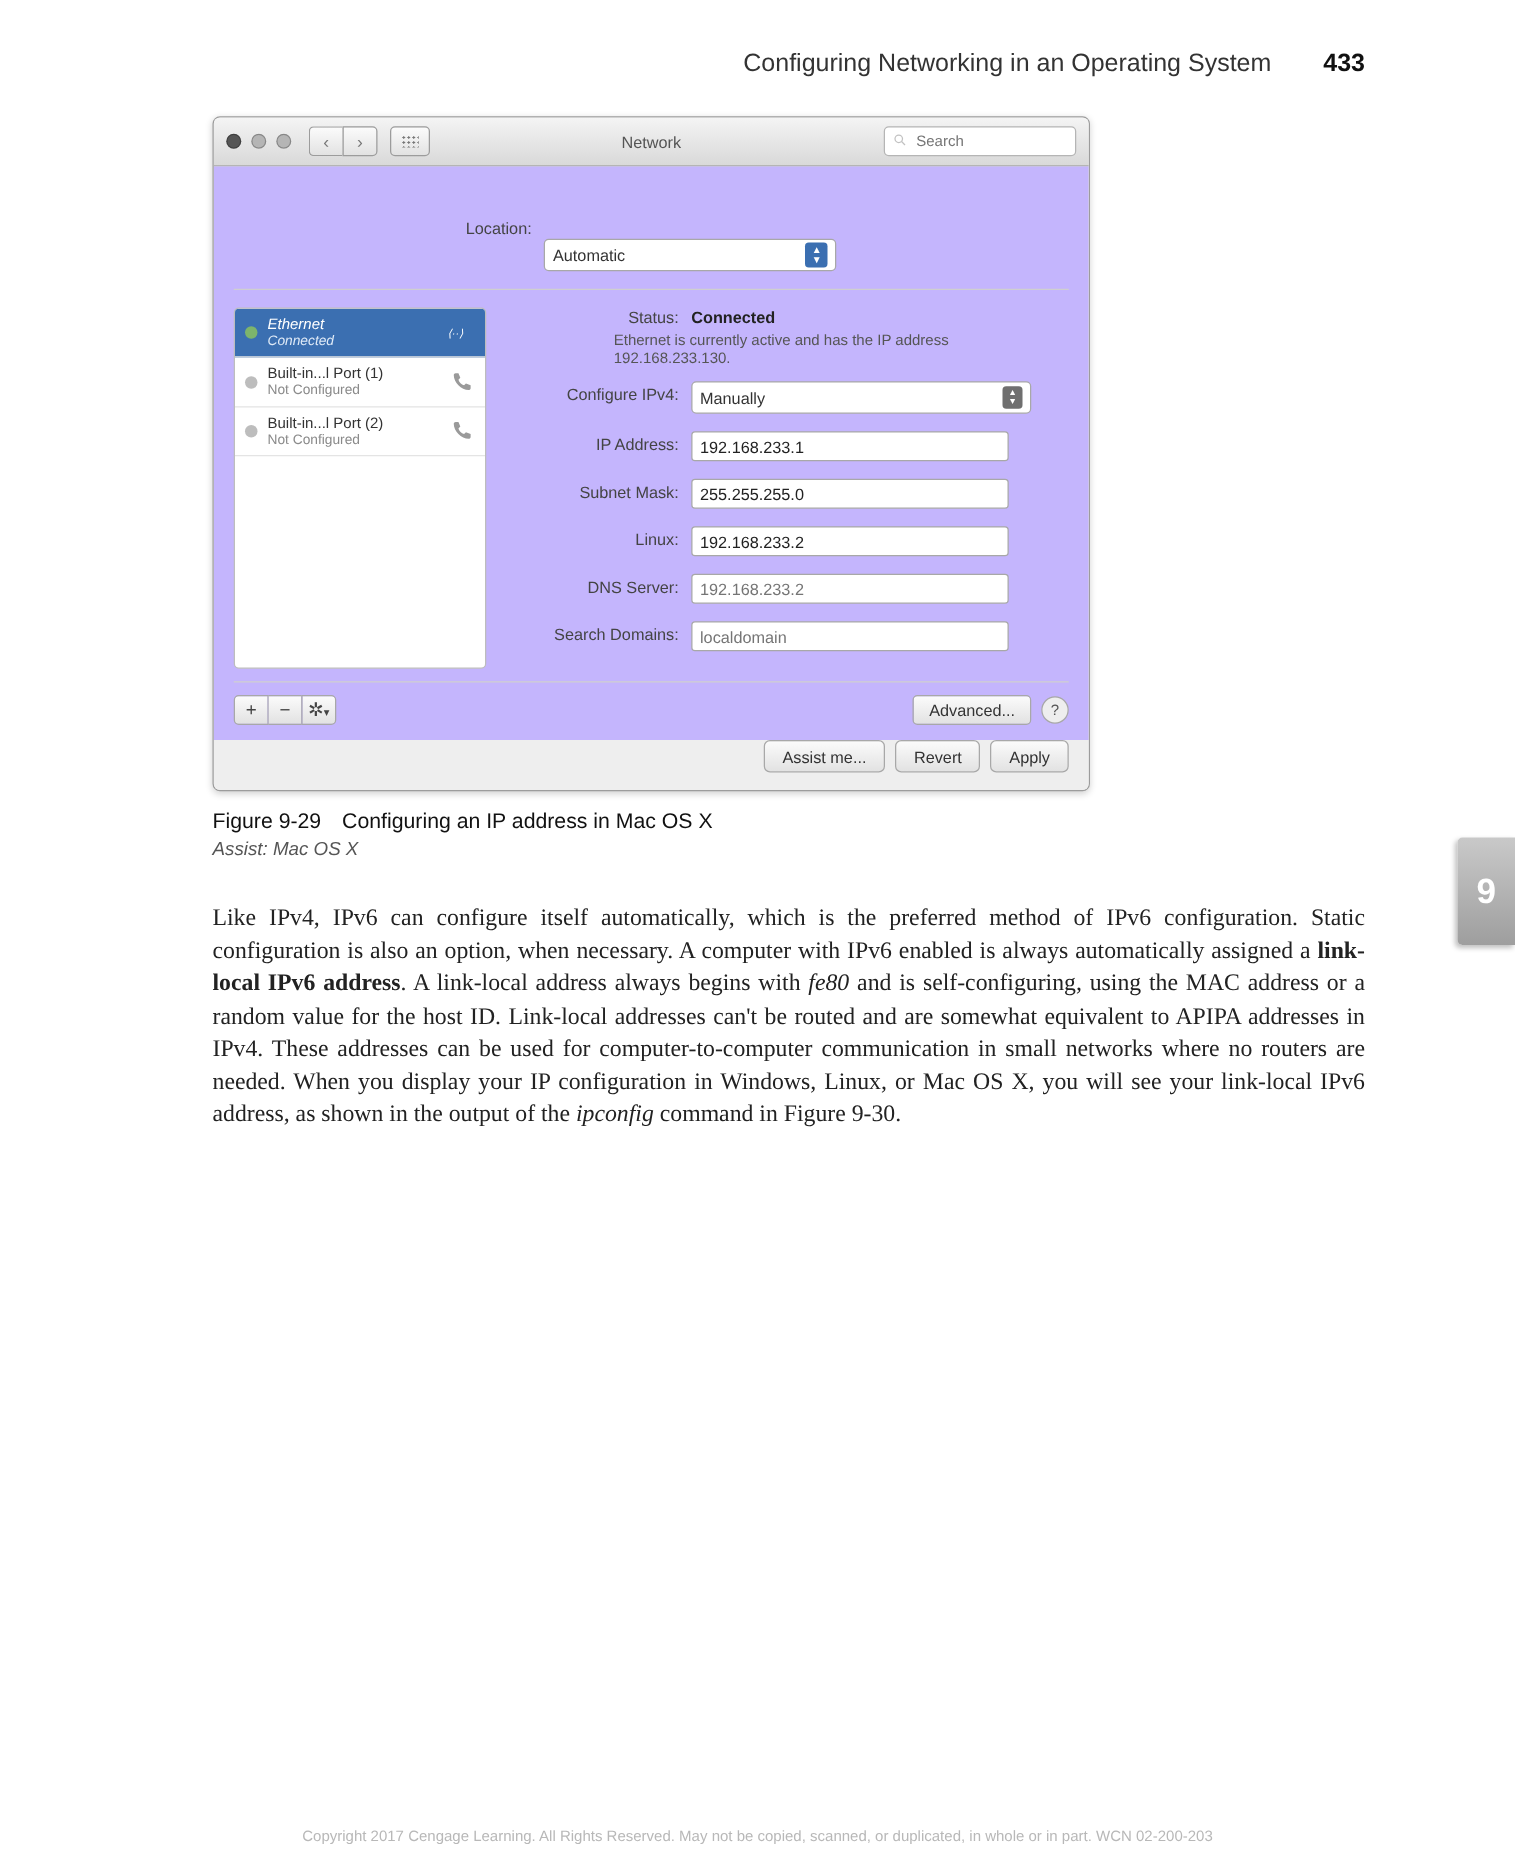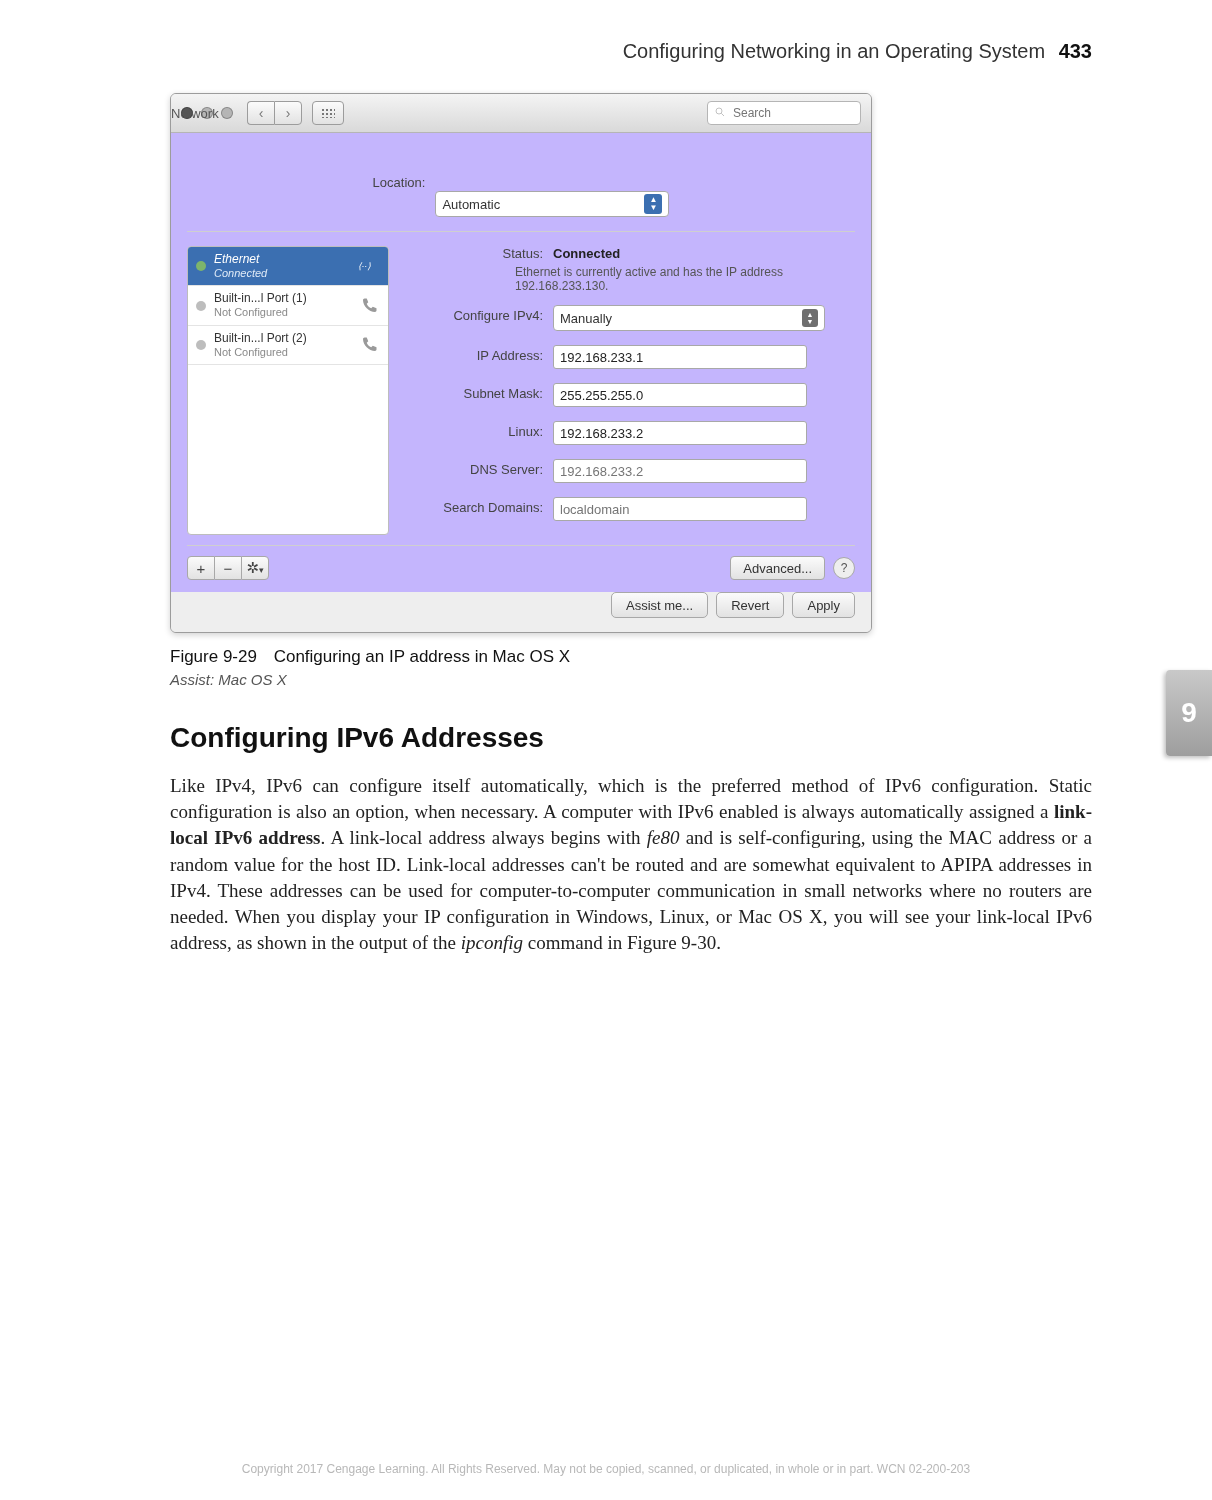--- a/index.html
+++ b/index.html
@@ -18,21 +18,21 @@
   }
   .running-head {
     text-align: right;
     font-family: "Helvetica Neue", Arial, sans-serif;
     font-size: 20px;
     color: #333;
     margin-bottom: 30px;
   }
   .running-head .pnum {
     font-weight: 700;
-    margin-left: 8px;
+    margin-left: 36px;
     color: #111;
   }
 
   
   .mac-window {
     width: 700px;
     margin: 0 0 10px 0;
     border: 1px solid #9c9c9c;
     border-radius: 6px;
     background: #eeeeee;
@@ -74,21 +74,21 @@
     width: 30px; height:22px; border:1px solid #9c9c9c; border-radius:4px;
     background: linear-gradient(#fbfbfb,#e2e2e2);
     display:flex;align-items:center;justify-content:center;
   }
   .dots-grid {
     width: 14px; height: 10px;
     background-image: radial-gradient(#777 1px, transparent 1px);
     background-size: 4px 4px;
   }
   .win-title {
-    position:absolute; left:0; right:0; 
+    position:absolute; left:0; right:0; text-align:center;
     font-size:13px; color:#555; pointer-events:none;
   }
   .search-wrap {
     margin-left:auto;
     display:flex; align-items:center;
     width: 140px; height:22px;
     border:1px solid #b5b5b5; border-radius:4px;
     background:#fff; padding:0 6px; gap:5px;
     color:#999;
   }
@@ -147,21 +147,21 @@
 
   .details { flex:1 1 auto; }
   .status-row { display:flex; margin-bottom:4px; }
   .lbl {
     width:140px; text-align:right; padding-right:10px;
     font-size:13px; color:#444;
   }
   .val { flex:1; font-size:13px; color:#222; }
   .val.bold { font-weight:600; }
   .sub-status {
-    margin-left:112px; font-size:12px; color:#555;
+    margin-left:88px; font-size:12px; color:#555;
     margin-bottom:12px; max-width:280px;
   }
   .form-row { display:flex; align-items:flex-start; margin-bottom:14px; }
   .form-row .lbl { padding-top:3px; }
   .txt-input {
     width:240px;height:22px;border:1px solid #a8a8a8;border-radius:3px;
     background:#fff; padding:0 6px; font-size:13px; color:#222;
   }
   .txt-input.placeholder { color:#b5b5b5; }
   .select-input {
@@ -421,21 +421,20 @@
     </div>
 
   </div>
 
   <div class="fig-caption">
     <span class="figlabel">Figure 9-29</span>
     <span>Configuring an IP address in Mac OS X</span>
   </div>
   <div class="fig-source">Assist: Mac OS X</div>
 
-  <h2 class="section-h2">Configuring IPv6 Addresses</h2>
   <p class="body-para">
     <span>Like IPv4, IPv6 can configure itself automatically, which is the preferred method of IPv6 configuration. Static configuration is also an option, when necessary. A computer with IPv6 enabled is always automatically assigned a </span><b>link-local IPv6 address</b><span>. A link-local address always begins with </span><span class="ital">fe80</span><span> and is self-configuring, using the MAC address or a random value for the host ID. Link-local addresses can't be routed and are somewhat equivalent to APIPA addresses in IPv4. These addresses can be used for computer-to-computer communication in small networks where no routers are needed. When you display your IP configuration in Windows, Linux, or Mac OS X, you will see your link-local IPv6 address, as shown in the output of the </span><span class="ital">ipconfig</span><span> command in Figure 9-30.</span>
   </p>
 
   <div class="side-tab">
     <span>9</span>
   </div>
 
   <div class="copyright">Copyright 2017 Cengage Learning. All Rights Reserved. May not be copied, scanned, or duplicated, in whole or in part.  WCN 02-200-203</div>
 

